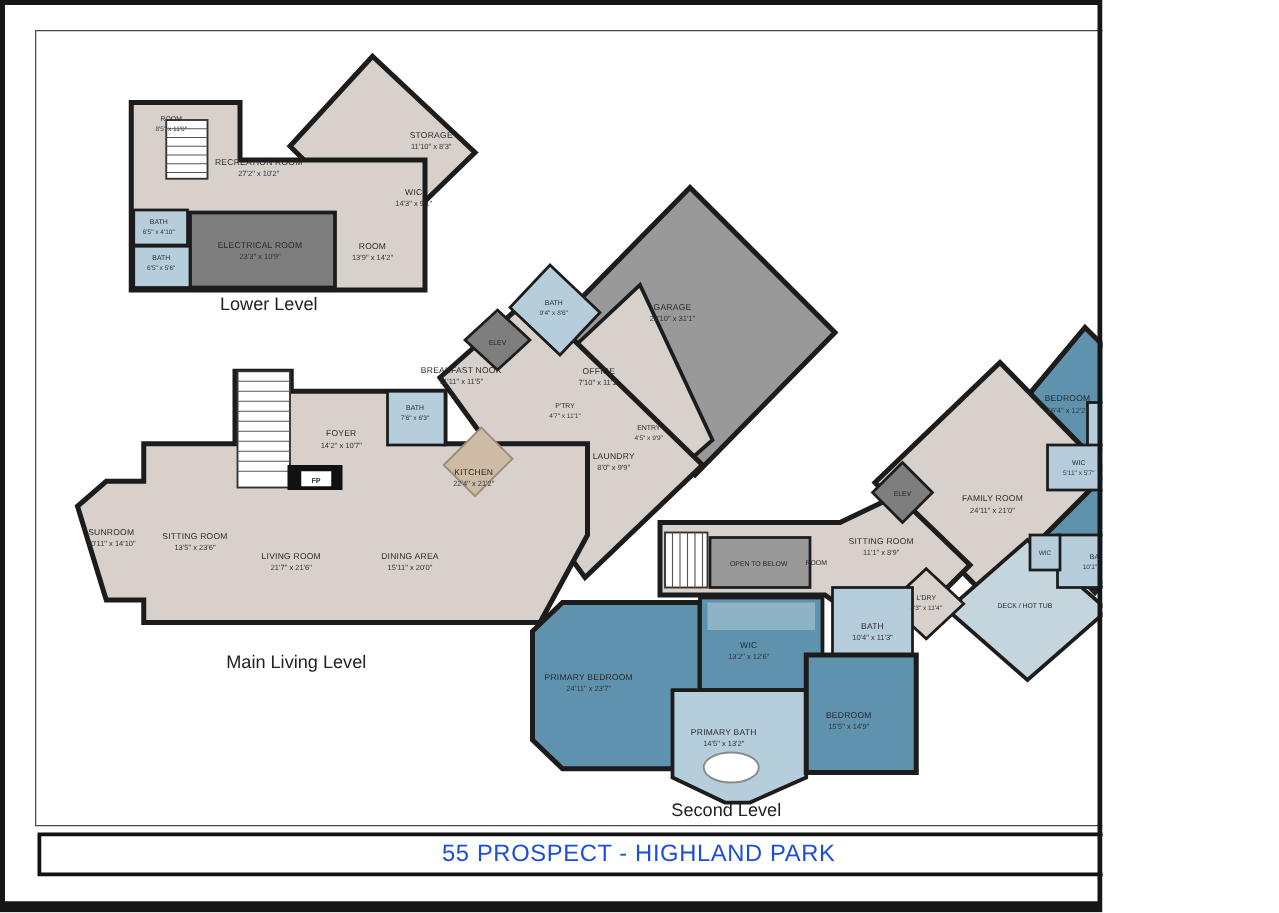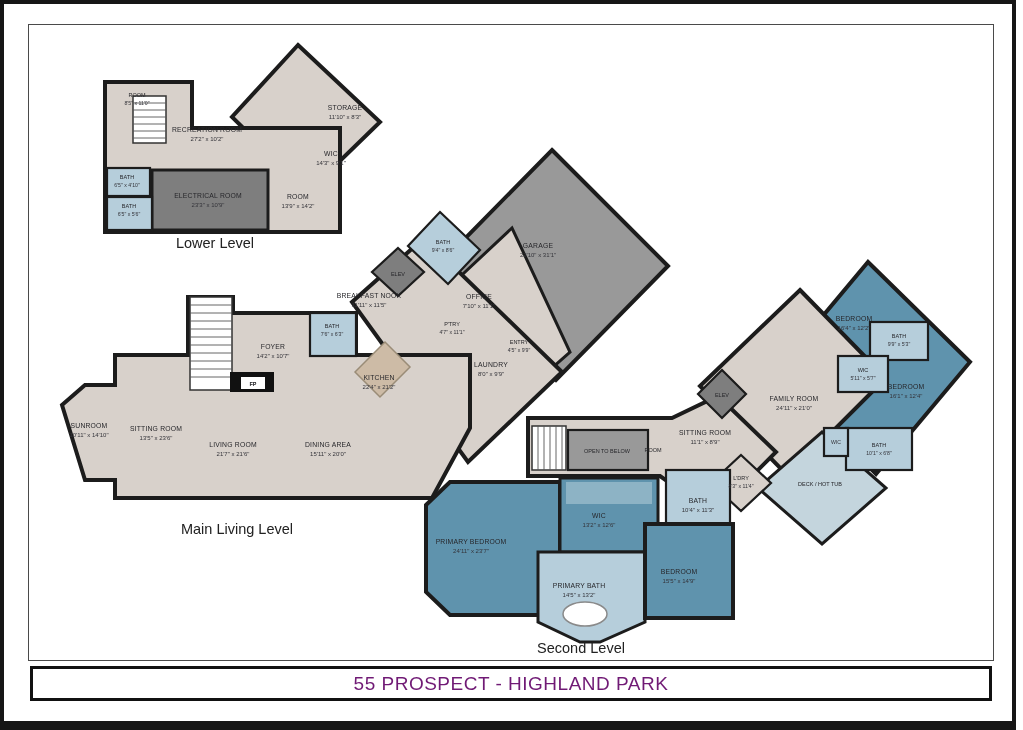--- a/index.html
+++ b/index.html
@@ -1,24 +1,24 @@
 <!DOCTYPE html>
 <html><head>
 <meta charset="utf-8">
 <style>
   html,body{margin:0;padding:0;background:#fff;}
-  .page{position:relative;width:1016px;height:730px;background:#fff;overflow:hidden;
+  .page{position:relative;width:882px;height:730px;background:#fff;overflow:hidden;
         font-family:"Liberation Sans",sans-serif;}
   .outer-frame{position:absolute;left:0;top:0;right:0;bottom:0;
         border:4px solid #161616;border-bottom-width:9px;box-sizing:border-box;}
   .inner-frame{position:absolute;left:28px;top:24px;width:966px;height:637px;
         border:1px solid #4a4a4a;box-sizing:border-box;}
   .title-box{position:absolute;left:30px;top:666px;width:962px;height:35px;
         border:3px solid #111;box-sizing:border-box;display:flex;align-items:center;
-        justify-content:center;font-size:19px;color:#701a75;letter-spacing:.5px;}
+        justify-content:center;font-size:19px;color:#1d4ed8;letter-spacing:.5px;}
   svg{position:absolute;left:0;top:0;}
   .rn{font-size:6.8px;fill:#26262a;text-anchor:middle;letter-spacing:.2px;}
   .rd{font-size:6px;fill:#34343a;text-anchor:middle;}
   .rs{font-size:5.5px;fill:#26262a;text-anchor:middle;}
   .rds{font-size:5.2px;fill:#34343a;text-anchor:middle;}
   .cap{font-size:14.5px;fill:#222;text-anchor:middle;}
   .wall4{stroke:#1c1c1c;stroke-width:4;stroke-linejoin:miter;}
   .wall3{stroke:#1c1c1c;stroke-width:3;}
   .wall2{stroke:#1c1c1c;stroke-width:2.2;}
   .floor{fill:#d8d1cb;}

